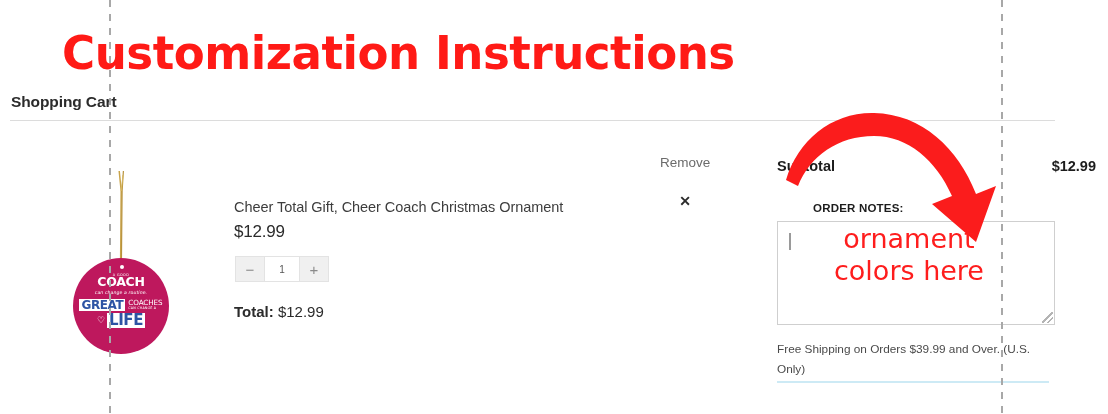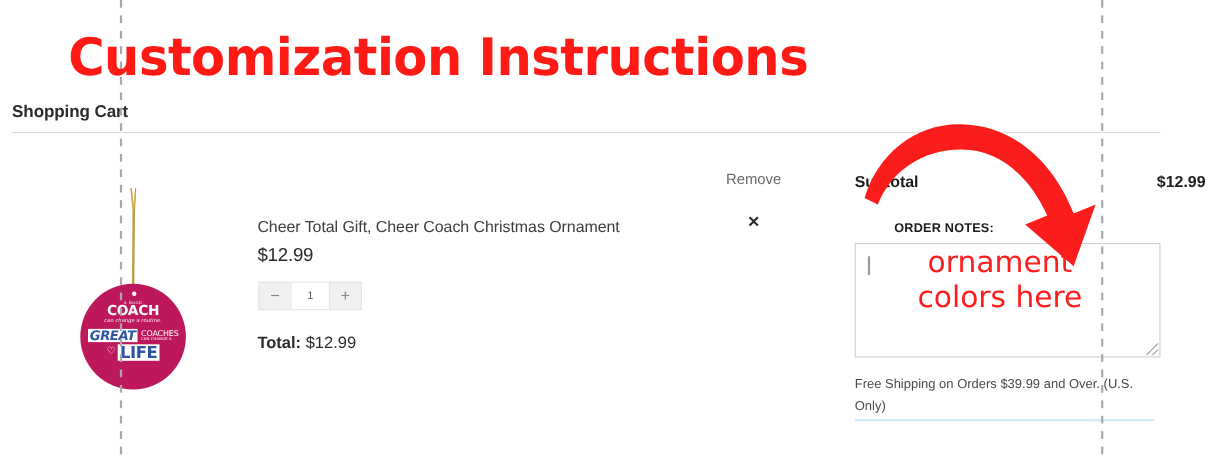--- a/index.html
+++ b/index.html
@@ -109,21 +109,21 @@
     text-align: center;
     line-height: 1;
     font-family: "DejaVu Sans", sans-serif;
   }
   .orn-l1 { font-size: 3.4px; letter-spacing: .4px; }
   .orn-l2 { font-size: 12.5px; font-weight: 700; letter-spacing: -0.3px; margin-top: -1px; }
   .orn-l3 { font-size: 4.6px; font-style: italic; margin-top: 2px; letter-spacing: .1px; }
   .orn-row { display: flex; align-items: center; justify-content: center; gap: 3px; margin-top: 3px; }
   .orn-great {
     font-size: 12px; font-weight: 700; letter-spacing: -0.4px;
-    background: #ffffff; color: #2d54a4; padding: 0 2px; font-style: italic;
+    background: #ffffff; color: #2d54a4; padding: 0 2px;
   }
   .orn-right { text-align: left; line-height: 1.05; }
   .orn-coaches { font-size: 7.2px; letter-spacing: -0.1px; }
   .orn-canchange { font-size: 3.3px; letter-spacing: .2px; }
   .orn-row2 { display: flex; align-items: center; justify-content: center; gap: 2px; margin-top: 2px; }
   .orn-heart { font-size: 9px; line-height: 1; }
   .orn-life {
     font-size: 15px; font-weight: 700; letter-spacing: -0.4px;
     background: #ffffff; color: #2d54a4; padding: 0 2px;
   }

